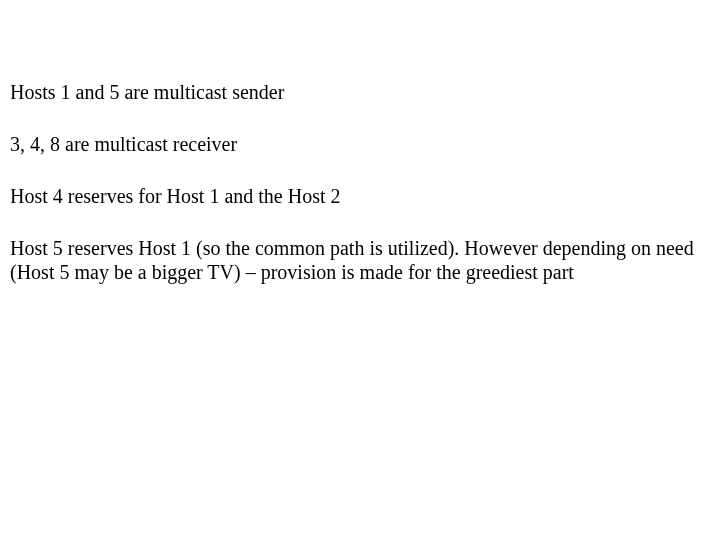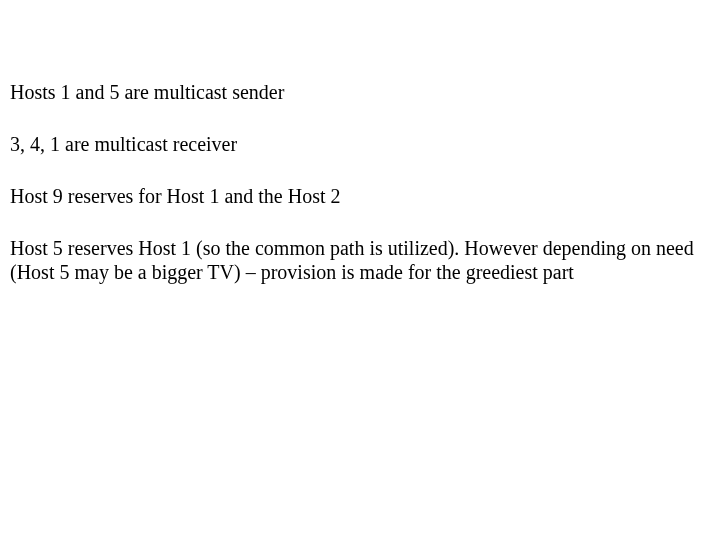--- a/index.html
+++ b/index.html
@@ -21,15 +21,15 @@
       margin-bottom: 28px;
     }
     .para:last-child {
       margin-bottom: 0;
     }
   </style>
 </head>
 <body>
 
 <div class="para">Hosts 1 and 5 are multicast sender</div>
-<div class="para">3, 4, 1 are multicast receiver</div>
-<div class="para">Host 9 reserves for Host 1 and the Host 2</div>
+<div class="para">3, 4, 8 are multicast receiver</div>
+<div class="para">Host 4 reserves for Host 1 and the Host 2</div>
 <div class="para">Host 5 reserves Host 1 (so the common path is utilized). However depending on need (Host 5 may be a bigger TV) – provision is made for the greediest part</div>
 
 </body></html>

